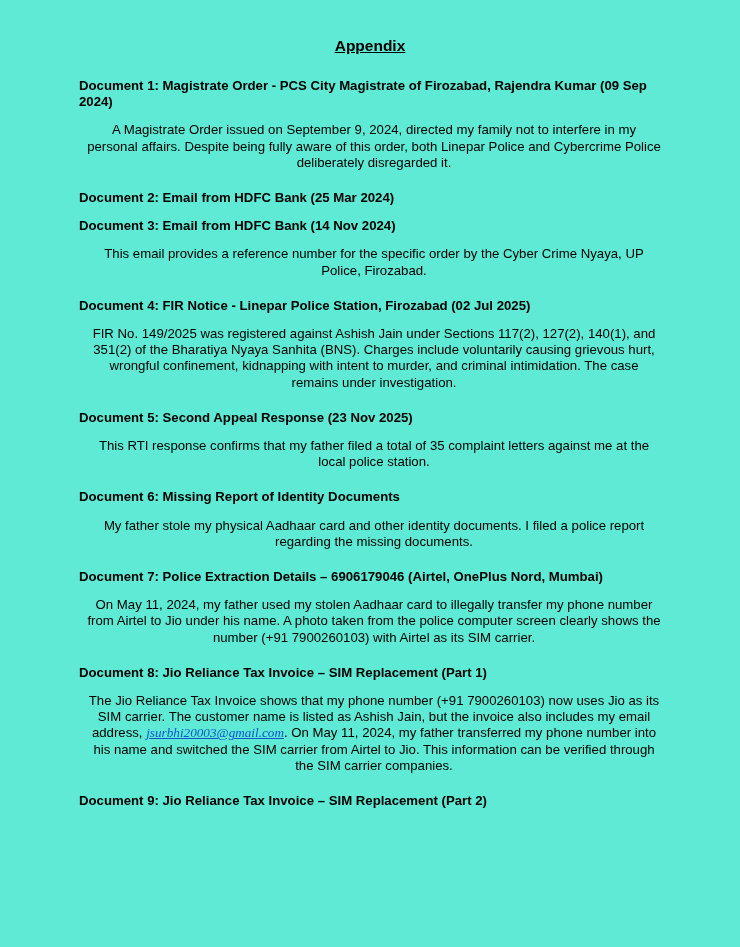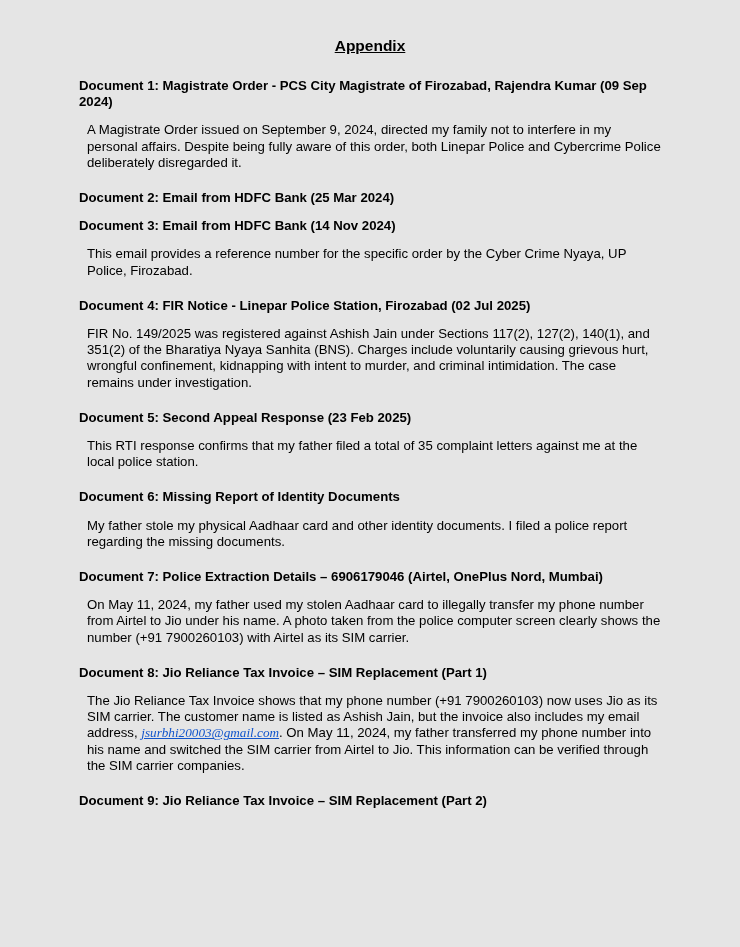--- a/index.html
+++ b/index.html
@@ -12,41 +12,42 @@
     height: 947px;
     overflow: hidden;
     font-family: "Liberation Sans", sans-serif;
     color: #000000;
   }
   .page {
     box-sizing: border-box;
     width: 740px;
     height: 947px;
     padding: 36px 79px 0 79px;
-    background: #e5e5e5;
+    background: #5eead4;
   }
   .doc-title {
     font-size: 15.5px;
     font-weight: bold;
     text-decoration: underline;
     text-align: center;
     line-height: 19px;
     margin: 0 0 23px 0;
   }
   .doc-heading {
     font-size: 13.2px;
     font-weight: bold;
     line-height: 16.2px;
     margin: 7px 0 12px 0;
   }
   .doc-body {
     font-size: 13.2px;
     font-weight: normal;
     line-height: 16.2px;
     margin: 0 0 19px 8px;
+    text-align: center;
   }
   .email-link {
     color: #1155cc;
     font-style: italic;
     text-decoration: underline;
     cursor: pointer;
     font-family: Liberation Serif, serif;
   }
 </style>
 </head>
@@ -60,21 +61,21 @@
   <p class="doc-body">A Magistrate Order issued on September 9, 2024, directed my family not to interfere in my personal affairs. Despite being fully aware of this order, both Linepar Police and Cybercrime Police deliberately disregarded it.</p>
 
   <p class="doc-heading">Document 2: Email from HDFC Bank (25 Mar 2024)</p>
 
   <p class="doc-heading">Document 3: Email from HDFC Bank (14 Nov 2024)</p>
   <p class="doc-body">This email provides a reference number for the specific order by the Cyber Crime Nyaya, UP Police, Firozabad.</p>
 
   <p class="doc-heading">Document 4: FIR Notice - Linepar Police Station, Firozabad (02 Jul 2025)</p>
   <p class="doc-body">FIR No. 149/2025 was registered against Ashish Jain under Sections 117(2), 127(2), 140(1), and 351(2) of the Bharatiya Nyaya Sanhita (BNS). Charges include voluntarily causing grievous hurt, wrongful confinement, kidnapping with intent to murder, and criminal intimidation. The case remains under investigation.</p>
 
-  <p class="doc-heading">Document 5: Second Appeal Response (23 Feb 2025)</p>
+  <p class="doc-heading">Document 5: Second Appeal Response (23 Nov 2025)</p>
   <p class="doc-body">This RTI response confirms that my father filed a total of 35 complaint letters against me at the local police station.</p>
 
   <p class="doc-heading">Document 6: Missing Report of Identity Documents</p>
   <p class="doc-body">My father stole my physical Aadhaar card and other identity documents. I filed a police report regarding the missing documents.</p>
 
   <p class="doc-heading">Document 7: Police Extraction Details – 6906179046 (Airtel, OnePlus Nord, Mumbai)</p>
   <p class="doc-body">On May 11, 2024, my father used my stolen Aadhaar card to illegally transfer my phone number from Airtel to Jio under his name. A photo taken from the police computer screen clearly shows the number (+91 7900260103) with Airtel as its SIM carrier.</p>
 
   <p class="doc-heading">Document 8: Jio Reliance Tax Invoice – SIM Replacement (Part 1)</p>
   <p class="doc-body"><span>The Jio Reliance Tax Invoice shows that my phone number (+91 7900260103) now uses Jio as its SIM carrier. The customer name is listed as Ashish Jain, but the invoice also includes my email address, </span><a class="email-link">jsurbhi20003@gmail.com</a><span>. On May 11, 2024, my father transferred my phone number into his name and switched the SIM carrier from Airtel to Jio. This information can be verified through the SIM carrier companies.</span></p>

